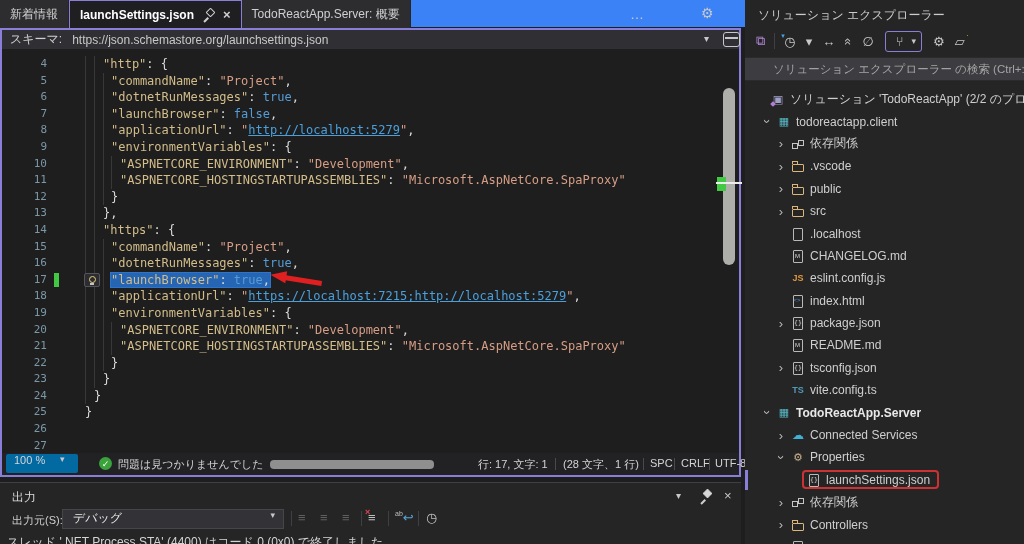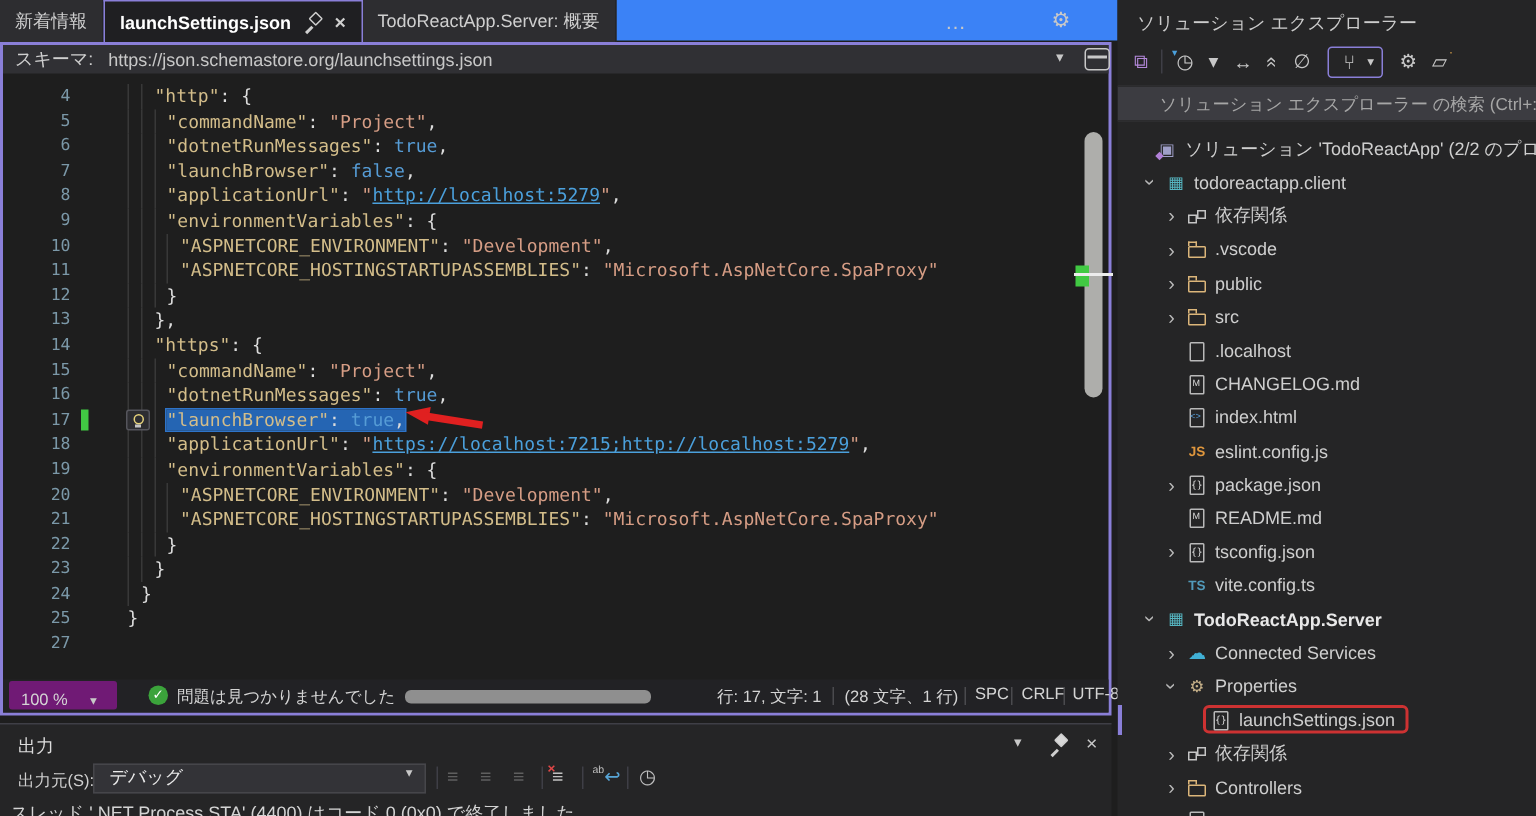--- a/index.html
+++ b/index.html
@@ -45,21 +45,21 @@
   .arrow .head{position:absolute;left:0;top:0;width:0;height:0;border-top:6.5px solid transparent;border-bottom:6.5px solid transparent;border-right:16px solid #e02020;}
   .arrow .tail{position:absolute;left:14px;top:4px;width:38px;height:5px;background:#e02020;}
 
   
   #vthumb{left:723px;top:88px;width:12px;height:177px;background:#aeaeab;border-radius:6px;}
   #vmark{left:717px;top:177px;width:9px;height:14px;background:#41c943;}
   #vline{left:716px;top:182px;width:26px;height:2px;background:#ececec;}
 
   
   #estatus{left:2px;top:453px;width:737px;height:22px;background:#222225;display:flex;align-items:center;font-size:11px;color:#d4d4d4;}
-  #zoombox{position:absolute;left:4px;top:1px;width:72px;height:19px;background:#701a75;border-radius:2px;display:flex;align-items:flex-end;}
+  #zoombox{position:absolute;left:4px;top:1px;width:72px;height:19px;background:#0369a1;border-radius:2px;display:flex;align-items:flex-start;}
   #zoombox .zv{margin-left:8px}#zoombox .zc{position:absolute;left:54px;font-size:9px;color:#c8c8c8}
   .chk{position:absolute;left:97px;top:4px;width:13px;height:13px;border-radius:50%;background:#3ba33b;color:#fff;font-size:9px;display:flex;align-items:center;justify-content:center;}
   #probmsg{position:absolute;left:116px;top:4px;}
   #hthumb{position:absolute;left:268px;top:7px;width:164px;height:9px;background:#8f8f8f;border-radius:4px;}
   .ssep{position:absolute;top:5px;width:1px;height:12px;background:#4a4a4e;}
   .sitem{position:absolute;top:4px;white-space:nowrap;}
 
   
   #output{left:0;top:482px;width:741px;height:62px;background:#252526;border-top:1px solid #3f3f46;box-sizing:border-box;}
   #out-title{position:absolute;left:12px;top:6px;color:#dcdcdc;font-size:12px;}
@@ -233,20 +233,24 @@
       </div>
       <div class="crow">
         <span class="ln">24</span>
         <span class="ctext" style="padding-left: 30px; background-image: linear-gradient(rgb(56, 56, 56), rgb(56, 56, 56)); background-position: 21px 0px; background-size: 1px 100%;"><span class="tk-p">}</span></span>
       </div>
       <div class="crow">
         <span class="ln">25</span>
         <span class="ctext" style="padding-left: 21px;"><span class="tk-p">}</span></span>
       </div>
       <div class="crow">
+        <span class="ln">26</span>
+        <span class="ctext" style="padding-left: 21px;"></span>
+      </div>
+      <div class="crow">
         <span class="ln">27</span>
         <span class="ctext" style="padding-left: 21px;"></span>
       </div>
     </div>
 
   <div id="vthumb" class="abs"></div>
   <div id="vmark" class="abs"></div>
   <div id="vline" class="abs"></div>
 
   <div id="estatus" class="abs">
@@ -346,27 +350,27 @@
           <span class="ti ic-file"></span>
           <span class="lab">.localhost</span>
         </div>
         <div class="trow" style="padding-left: 27px;">
           <span class="chev"></span>
           <span class="ti ic-md"></span>
           <span class="lab">CHANGELOG.md</span>
         </div>
         <div class="trow" style="padding-left: 27px;">
           <span class="chev"></span>
+          <span class="ti ic-js">JS</span>
+          <span class="lab">eslint.config.js</span>
+        </div>
+        <div class="trow" style="padding-left: 27px;">
+          <span class="chev"></span>
           <span class="ti ic-html"></span>
           <span class="lab">index.html</span>
-        </div>
-        <div class="trow" style="padding-left: 27px;">
-          <span class="chev"></span>
-          <span class="ti ic-js">JS</span>
-          <span class="lab">eslint.config.js</span>
         </div>
         <div class="trow" style="padding-left: 27px;">
           <span class="chev">›</span>
           <span class="ti ic-json"></span>
           <span class="lab">package.json</span>
         </div>
         <div class="trow" style="padding-left: 27px;">
           <span class="chev"></span>
           <span class="ti ic-md"></span>
           <span class="lab">README.md</span>

